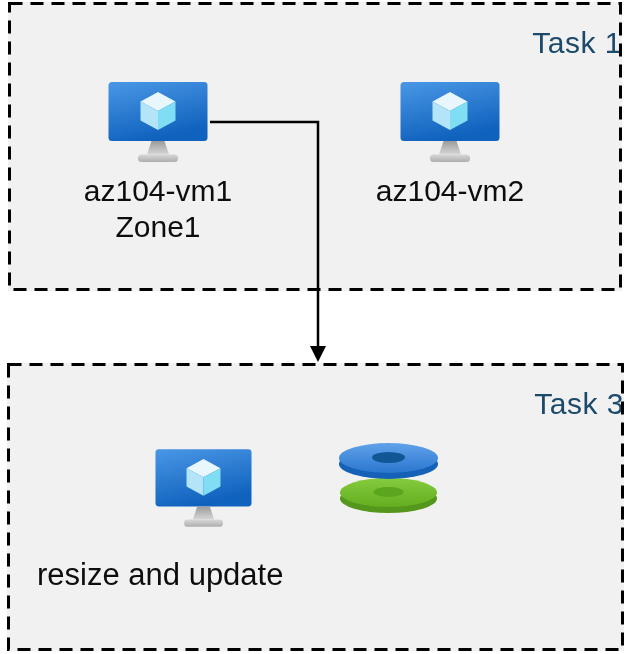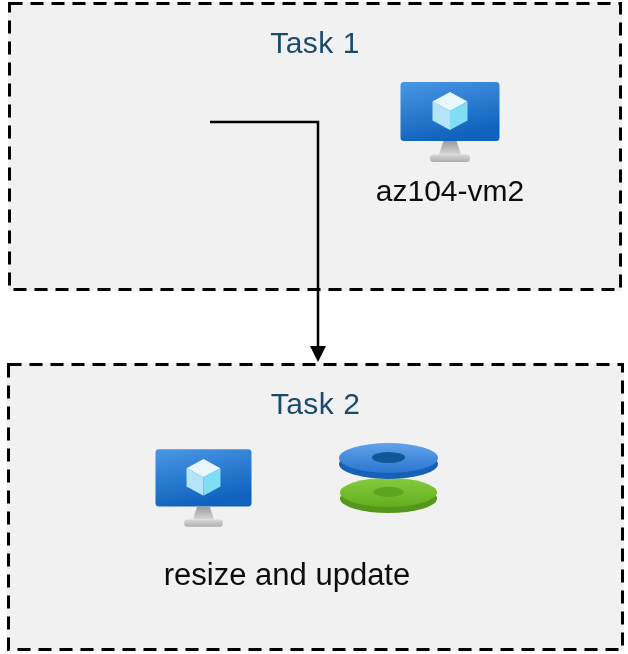--- a/index.html
+++ b/index.html
@@ -1,30 +1,30 @@
 <!DOCTYPE html>
 <html><head>
 <meta charset="utf-8">
 <style>
   html,body{margin:0;padding:0;background:#ffffff;}
   .stage{position:relative;width:628px;height:654px;background:#ffffff;overflow:hidden;
          font-family:"Liberation Sans", sans-serif;}
   .panel{position:absolute;background:#F1F1F1;}
   .panel-task1{left:8px;top:2px;width:614px;height:289px;}
   .panel-task2{left:7px;top:363px;width:617px;height:288px;}
-  .panel-title{position:absolute;top:24px;left:0;right:0;text-align:center;
+  .panel-title{position:absolute;top:24px;left:0;right:0;text-align:right;
                font-size:30px;color:#1B4A6B;letter-spacing:0.5px;}
   .vm-col{position:absolute;width:256px;text-align:center;}
   .col-vm1{left:22px;top:80px;}
   .col-vm2{left:314px;top:80px;}
   .vm-col svg{display:block;margin:0 auto;}
   .vm-label{font-size:30px;line-height:36px;color:#0D0D0D;}
   .vm-label.first{margin-top:9px;}
   .abs{position:absolute;}
-  .caption{position:absolute;left:30px;top:194px;width:500px;text-align:center;
+  .caption{position:absolute;left:30px;top:194px;width:500px;text-align:left;
            font-size:31px;color:#0D0D0D;}
   .overlay{position:absolute;left:0;top:0;width:628px;height:654px;pointer-events:none;}
   .defs-holder{position:absolute;width:0;height:0;}
 </style>
 </head>
 <body>
 
 <div class="stage">
 
   <svg class="defs-holder" aria-hidden="true">
@@ -48,36 +48,48 @@
       <linearGradient id="gradGreenTop" x1="0" y1="0" x2="0" y2="1">
         <stop offset="0" stop-color="#85CB3E"></stop>
           <stop offset="1" stop-color="#63AE1F"></stop>
       </linearGradient>
     </defs>
   </svg>
 
   <div class="panel panel-task1">
     <div class="panel-title">Task 1</div>
 
+    <div class="vm-col col-vm1">
+      <svg width="100" height="82" viewBox="0 0 100 82">
+        <rect x="0.5" y="0" width="99" height="59" rx="3.5" fill="url(#gradScreen)"></rect>
+        <polygon points="50,10 67.5,19.5 50,29 32.5,19.5" fill="#E8F6FD"></polygon>
+        <polygon points="32.5,19.5 50,29 50,48 32.5,38.5" fill="#B3E4F8"></polygon>
+        <polygon points="67.5,19.5 50,29 50,48 67.5,38.5" fill="#7FDEF4"></polygon>
+        <path d="M43.5,59 L56.5,59 L61,72.5 L39,72.5 Z" fill="url(#gradNeck)"></path>
+        <rect x="30" y="72.5" width="40" height="7.5" rx="3.5" fill="url(#gradBase)"></rect>
+      </svg>
+      <div class="vm-label first">az104-vm1</div>
+      <div class="vm-label">Zone1</div>
+    </div>
 
     <div class="vm-col col-vm2">
       <svg width="100" height="82" viewBox="0 0 100 82">
         <rect x="0.5" y="0" width="99" height="59" rx="3.5" fill="url(#gradScreen)"></rect>
         <polygon points="50,10 67.5,19.5 50,29 32.5,19.5" fill="#E8F6FD"></polygon>
         <polygon points="32.5,19.5 50,29 50,48 32.5,38.5" fill="#B3E4F8"></polygon>
         <polygon points="67.5,19.5 50,29 50,48 67.5,38.5" fill="#7FDEF4"></polygon>
         <path d="M43.5,59 L56.5,59 L61,72.5 L39,72.5 Z" fill="url(#gradNeck)"></path>
         <rect x="30" y="72.5" width="40" height="7.5" rx="3.5" fill="url(#gradBase)"></rect>
       </svg>
       <div class="vm-label first">az104-vm2</div>
     </div>
   </div>
 
   <div class="panel panel-task2">
-    <div class="panel-title">Task 2</div>
+    <div class="panel-title">Task 3</div>
 
     <svg class="abs" style="left:148px;top:86px;" width="97" height="80" viewBox="0 0 100 82">
       <rect x="0.5" y="0" width="99" height="59" rx="3.5" fill="url(#gradScreen)"></rect>
       <polygon points="50,10 67.5,19.5 50,29 32.5,19.5" fill="#E8F6FD"></polygon>
       <polygon points="32.5,19.5 50,29 50,48 32.5,38.5" fill="#B3E4F8"></polygon>
       <polygon points="67.5,19.5 50,29 50,48 67.5,38.5" fill="#7FDEF4"></polygon>
       <path d="M43.5,59 L56.5,59 L61,72.5 L39,72.5 Z" fill="url(#gradNeck)"></path>
       <rect x="30" y="72.5" width="40" height="7.5" rx="3.5" fill="url(#gradBase)"></rect>
     </svg>
 

